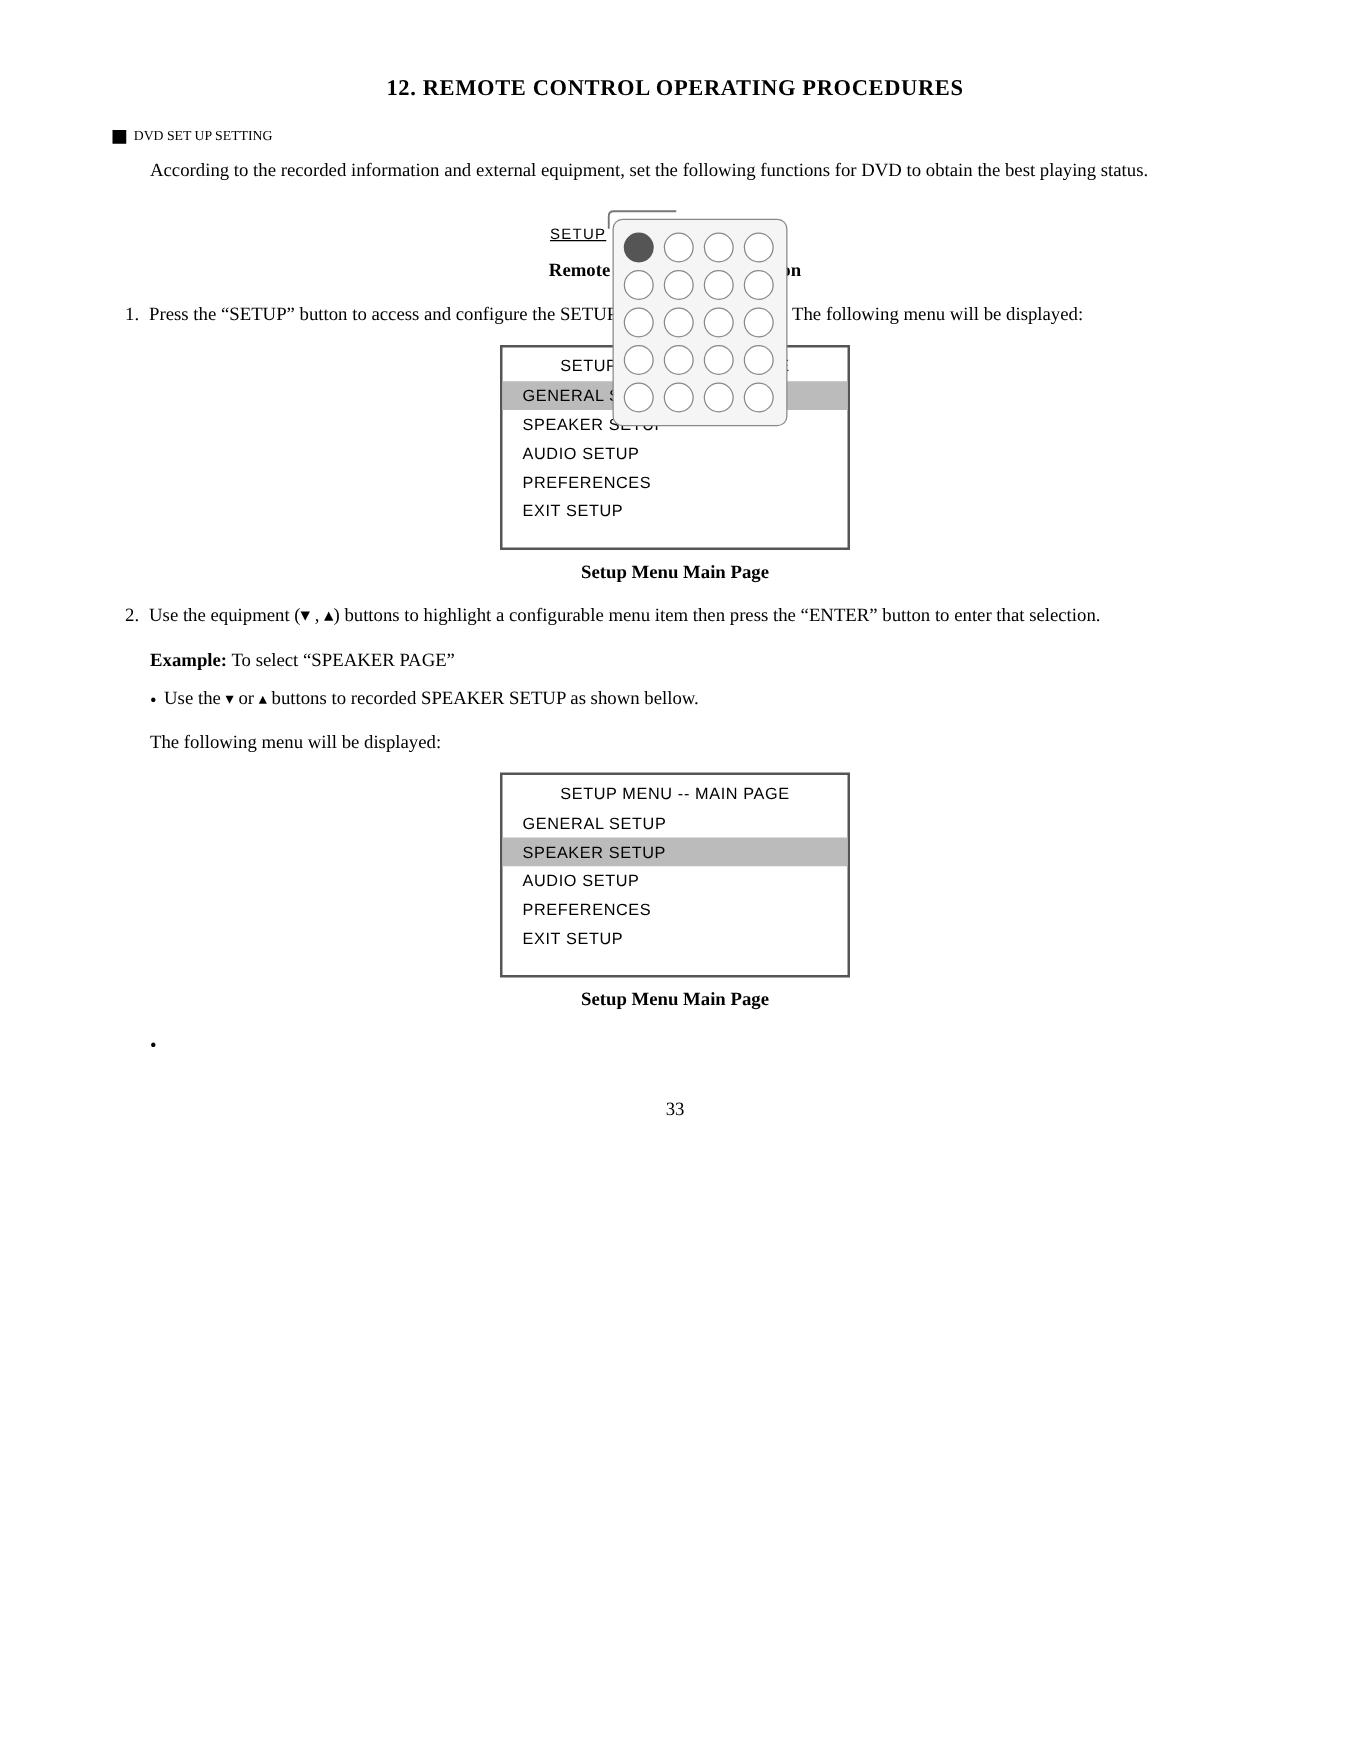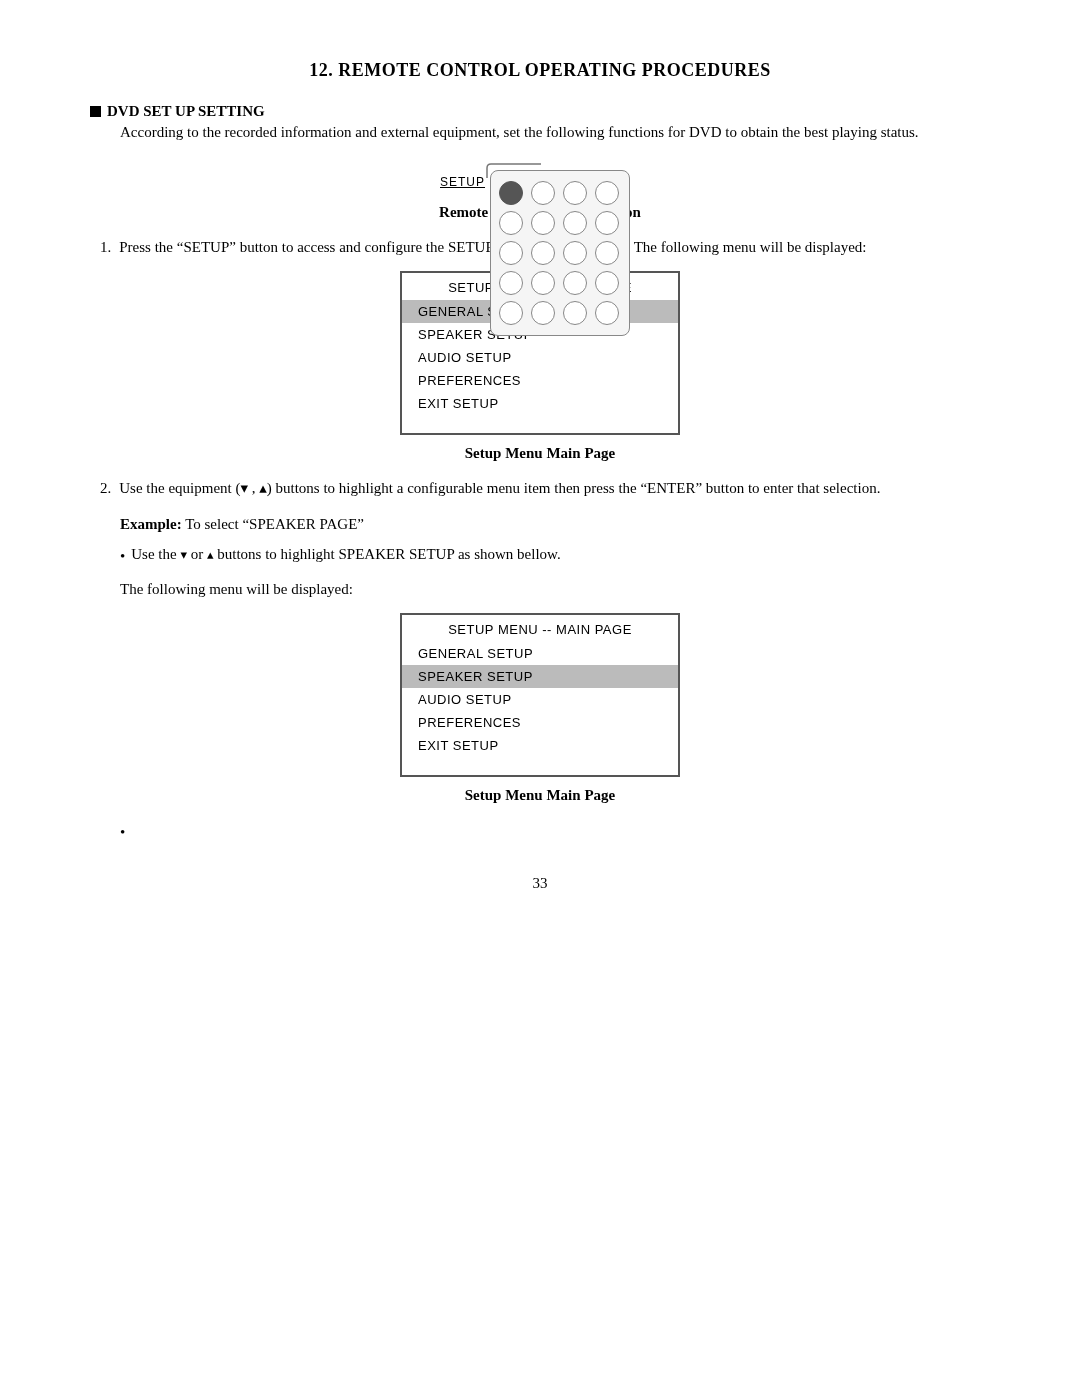--- a/index.html
+++ b/index.html
@@ -13,26 +13,26 @@
       padding: 60px 90px 60px 90px;
     }
     .page-title {
       font-size: 18px;
       font-weight: bold;
       text-align: center;
       margin-bottom: 22px;
       letter-spacing: 0.5px;
     }
     .section-heading {
-      font-size: 15px;
-      font-weight: bold;
+      font-size: 11px;
+      font-weight: normal;
       display: flex;
       align-items: center;
       gap: 6px;
-      margin-bottom: 0;
+      margin-bottom: 10px;
     }
     .section-heading .square-icon {
       display: inline-block;
       width: 11px;
       height: 11px;
       background: #000;
       flex-shrink: 0;
     }
     .section-body {
       margin-left: 30px;
@@ -251,21 +251,21 @@
 
 <div class="example-line">
   <strong>Example:</strong>
   <span>To select “SPEAKER PAGE”</span>
 </div>
 
 <div class="bullet-section">
   <div class="bullet-item">
     <span class="bullet-dot">•</span>
     <span>
-      <span>Use the </span><span class="arrow-down">▾</span><span> or </span><span class="arrow-up">▴</span><span> buttons to highlight SPEAKER SETUP as shown bellow.</span>
+      <span>Use the </span><span class="arrow-down">▾</span><span> or </span><span class="arrow-up">▴</span><span> buttons to recorded SPEAKER SETUP as shown bellow.</span>
     </span>
   </div>
 </div>
 
 <div class="following-line">The following menu will be displayed:</div>
 
 <div class="menu-diagram">
   <div class="menu-box">
     <div class="menu-title-row">SETUP MENU -- MAIN PAGE</div>
     <div class="menu-item-row">GENERAL SETUP</div>

